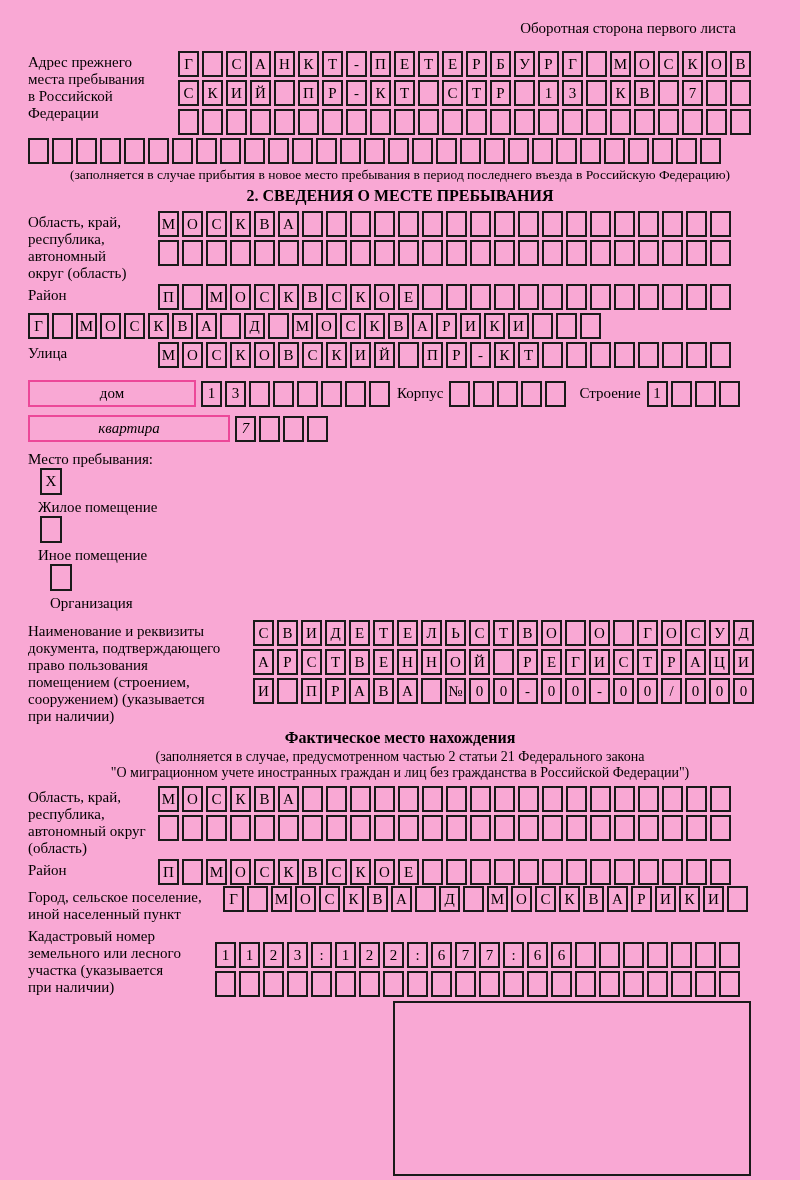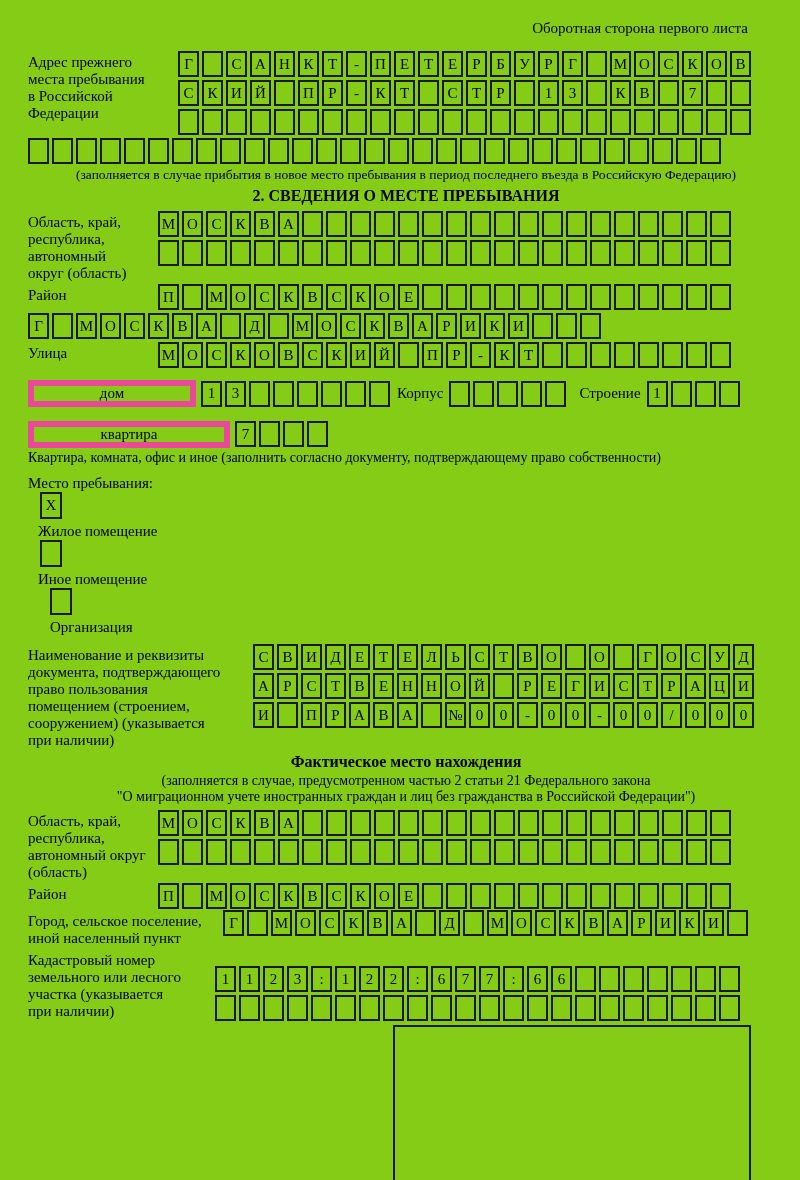--- a/index.html
+++ b/index.html
@@ -1,50 +1,50 @@
 <!DOCTYPE html>
 <html><head>
 <meta charset="utf-8">
 <style>
   html,body{margin:0;padding:0;background:#fff;color:#000;
     font-family:"Liberation Serif","DejaVu Serif",serif;}
   .page{width:800px;height:1180px;box-sizing:border-box;
-    padding:20px 16px 0 28px;overflow:hidden;background:#84cc16;}
+    padding:20px 28px 0 28px;overflow:hidden;background:#f9a8d4;}
   .hdr{text-align:right;font-size:15px;padding-right:36px;height:19px;}
   .frow{display:flex;align-items:flex-start;}
   .lbl{white-space:pre-line;font-size:15px;line-height:17px;flex:none;padding-top:3px;}
   .rows{display:flex;flex-direction:column;}
   .rows .cells{margin-bottom:3px;}
   .rows .cells:last-child{margin-bottom:0;}
   .cells{display:flex;flex:none;}
   .cell{box-sizing:border-box;flex:none;width:21px;height:26px;border:2px solid #1a1a1a;
     margin-right:3px;display:flex;align-items:center;justify-content:center;
     font-size:15px;line-height:1;}
   .note{font-size:13.5px;text-align:center;margin-top:3px;}
   .title{font-size:16px;font-weight:bold;text-align:center;margin-top:4px;}
-  .wbox{box-sizing:border-box;border:6px solid #ec4899;height:27px;flex:none;
+  .wbox{box-sizing:border-box;border:2px solid #ec4899;height:27px;flex:none;
     display:flex;align-items:center;justify-content:center;font-size:15px;}
   .cap{font-size:14px;margin-top:2px;}
   .ckb{box-sizing:border-box;flex:none;width:22px;height:27px;border:2px solid #1a1a1a;
     display:flex;align-items:center;justify-content:center;font-size:15px;}
   .stay-lbl{font-size:15px;padding-top:4px;}
   .markbox{box-sizing:border-box;border:2px solid #1a1a1a;width:358px;height:175px;
     margin-left:365px;margin-top:4px;}
   .markcap{font-size:14px;line-height:17px;text-align:center;width:400px;
     margin-left:348px;margin-top:5px;}
   
   #addr-block{margin-top:12px;}
   #addr-full{margin-top:3px;}
   #sec2-title{margin-top:4px;}
   #region1{margin-top:6px;}
   #district1{margin-top:2px;}
   #city1{margin-top:3px;}
   #street1{margin-top:3px;}
   #house-row{margin-top:12px;align-items:center;}
-  #apt-row{margin-top:14px;align-items:flex-start;}
+  #apt-row{margin-top:8px;align-items:center;font-style:italic;}
   #stay-row{margin-top:5px;flex-direction:column;}
   #doc-block{margin-top:8px;}
   #sec3-title{margin-top:4px;}
   .sub{font-size:14px;text-align:center;margin-top:2px;}
   #region2{margin-top:5px;}
   #district2{margin-top:2px;}
   #city2{margin-top:1px;}
   #cadastre{margin-top:2px;}
   #cad-rows{padding-top:17px;}
 </style>
@@ -357,21 +357,20 @@
 
   <div class="frow" id="apt-row">
     <div class="wbox" style="width:202px">квартира</div>
     <div class="cells" style="margin-left:5px">
         <div class="cell">7</div>
         <div class="cell"></div>
         <div class="cell"></div>
         <div class="cell"></div>
       </div>
   </div>
-  <div class="cap">Квартира, комната, офис и иное (заполнить согласно документу, подтверждающему право собственности)</div>
 
   <div class="frow" id="stay-row">
     <div class="stay-lbl">Место пребывания:</div>
     <div class="ckb" style="margin-left:12px">X</div>
     <div class="stay-lbl" style="margin-left:10px">Жилое помещение</div>
     <div class="ckb" style="margin-left:12px"></div>
     <div class="stay-lbl" style="margin-left:10px">Иное помещение</div>
     <div class="ckb" style="margin-left:22px"></div>
     <div class="stay-lbl" style="margin-left:22px">Организация</div>
   </div>

